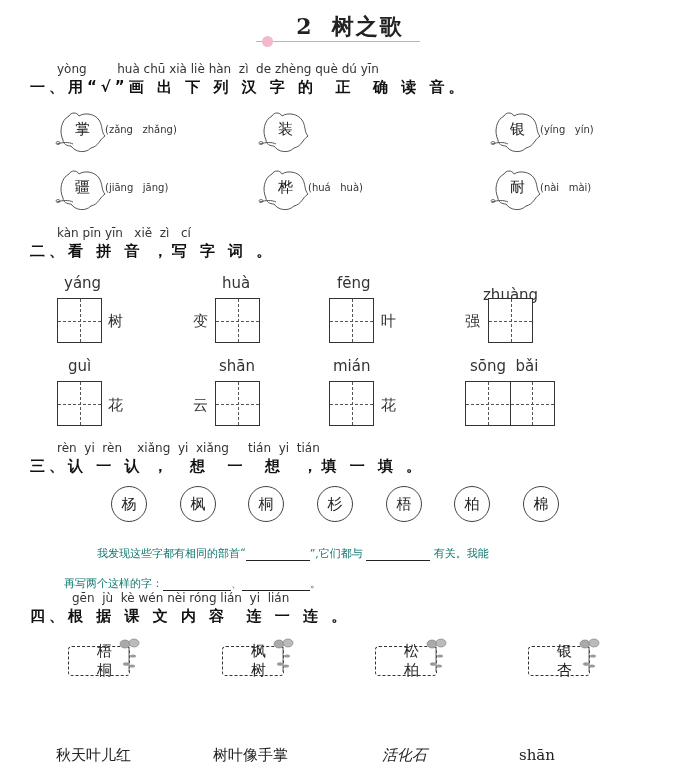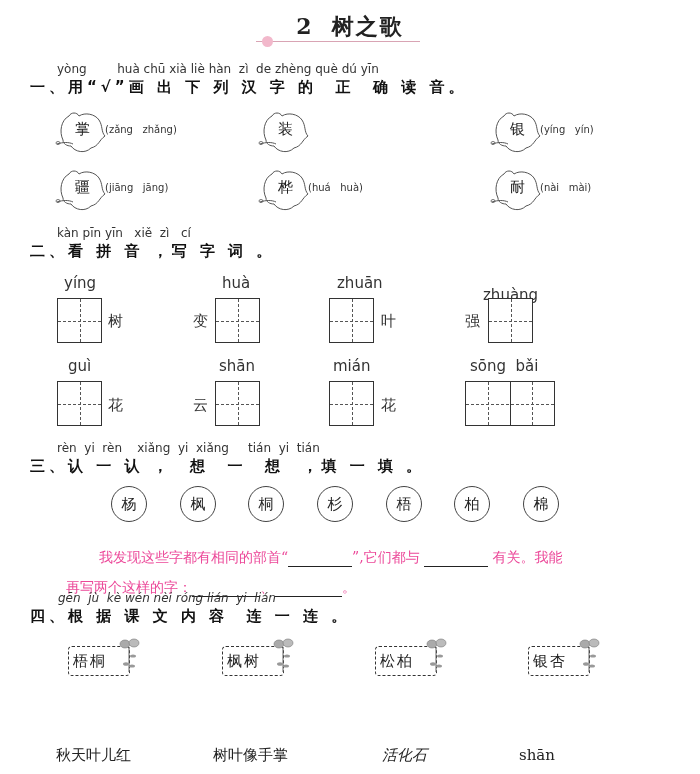--- a/index.html
+++ b/index.html
@@ -19,24 +19,24 @@
   .py-label { font-size:15px; color:#333; }
   .grid { border:1.5px solid #333; box-sizing:border-box; background:
       linear-gradient(#fff,#fff); }
   .grid .h { position:absolute; left:0; right:0; top:50%; border-top:1px dashed #555; }
   .grid .v { position:absolute; top:0; bottom:0; left:50%; border-left:1px dashed #555; }
   .grid .mid { position:absolute; top:0; bottom:0; left:50%; border-left:1.5px solid #333; }
   .grid .v2 { position:absolute; top:0; bottom:0; border-left:1px dashed #555; }
   .side-char { font-size:15px; color:#333; }
   .circle { width:36px; height:36px; border:1px solid #444; border-radius:50%; box-sizing:border-box;
             display:flex; align-items:center; justify-content:center; font-size:15px; }
-  .para { font-size:14px; white-space:pre; color:#ec4899; }
+  .para { font-size:11px; white-space:pre; color:#0f766e; }
   .blank { display:inline-block; border-bottom:1.5px solid #222; height:14px; vertical-align:bottom; }
   .card { border:1.5px dashed #333; border-radius:4px; box-sizing:border-box; width:62px; height:30px;
-          display:flex; align-items:center; justify-content:flex-start; padding-left:4px; font-size:15px; letter-spacing:2px; }
+          display:flex; align-items:center; justify-content:flex-start; padding-left:28px; font-size:15px; letter-spacing:2px; }
   .sprout { width:22px; height:40px; }
   .bottom-text { font-size:15px; white-space:pre; }
 </style>
 </head>
 <body>
 
 <div class="abs title serif">
   <span class="num">2</span><span>树之歌</span>
 </div>
 <div class="abs title-line"></div>
@@ -100,35 +100,35 @@
     <path d="M2 34 C8 32,14 32,18 34" fill="none" stroke="#555" stroke-width="1"></path>
     <ellipse cx="3" cy="33" rx="2" ry="1.5" fill="none" stroke="#555" stroke-width="0.8"></ellipse>
   </svg>
   <span class="leaf-char serif">耐</span>
   <span class="abs choice" style="left:50px;top:14px;">(nài   mài)</span>
 </div>
 
 <div class="abs pinyin" style="left:57px;top:226px;">kàn pīn yīn   xiě  zì   cí</div>
 <div class="abs heading" style="left:30px;top:242px;">二、看 拼 音 ，写 字 词 。</div>
 
-<div class="abs py-label" style="left:64px;top:274px;">yíng</div>
+<div class="abs py-label" style="left:64px;top:274px;">yáng</div>
 <div class="abs grid" style="left:57px;top:298px;width:45px;height:45px;">
     <div class="h"></div>
     <div class="v"></div>
   </div>
 <div class="abs side-char serif" style="left:108px;top:312px;">树</div>
 
 <div class="abs py-label" style="left:222px;top:274px;">huà</div>
 <div class="abs side-char serif" style="left:193px;top:312px;">变</div>
 <div class="abs grid" style="left:215px;top:298px;width:45px;height:45px;">
     <div class="h"></div>
     <div class="v"></div>
   </div>
 
-<div class="abs py-label" style="left:337px;top:274px;">zhuān</div>
+<div class="abs py-label" style="left:337px;top:274px;">fēng</div>
 <div class="abs grid" style="left:329px;top:298px;width:45px;height:45px;">
     <div class="h"></div>
     <div class="v"></div>
   </div>
 <div class="abs side-char serif" style="left:381px;top:312px;">叶</div>
 
 <div class="abs py-label" style="left:483px;top:274px;margin-top:12px;">zhuàng</div>
 <div class="abs side-char serif" style="left:465px;top:312px;">强</div>
 <div class="abs grid" style="left:488px;top:298px;width:45px;height:45px;">
     <div class="h"></div>
@@ -175,21 +175,21 @@
 <div class="abs circle serif" style="left:454px;top:486px;">柏</div>
 <div class="abs circle serif" style="left:523px;top:486px;">棉</div>
 
 <div class="abs para serif" style="left:90px;top:533px;">
   <span>我发现这些字都有相同的部首“</span><span class="blank" style="width:64px;"></span><span>”,它们都与 </span><span class="blank" style="width:64px;"></span><span> 有关。我能</span>
 </div>
 <div class="abs para serif" style="left:57px;top:563px;">
   <span>再写两个这样的字：</span><span class="blank" style="width:68px;"></span><span>、</span><span class="blank" style="width:68px;"></span><span>。</span>
 </div>
 
-<div class="abs pinyin" style="left:58px;top:591px;font-style:italic;">gēn  jù  kè wén nèi róng lián  yi  lián</div>
+<div class="abs pinyin" style="left:72px;top:591px;">gēn  jù  kè wén nèi róng lián  yi  lián</div>
 <div class="abs heading" style="left:30px;top:607px;">四、根 据 课 文 内 容  连 一 连 。</div>
 
 <div class="abs" style="left:68px;top:640px;width:80px;height:40px;">
   <div class="abs card serif" style="left:0;top:6px;">梧桐</div>
   <svg class="abs sprout" style="left:50px;top:-2px;" viewBox="0 0 22 40">
     <ellipse cx="7" cy="6" rx="5" ry="4" fill="#aaa" stroke="#777" stroke-width="0.6"></ellipse>
     <ellipse cx="16" cy="5" rx="5" ry="4" fill="#bbb" stroke="#777" stroke-width="0.6"></ellipse>
     <path d="M11 9 L11 34" stroke="#666" stroke-width="1"></path>
     <ellipse cx="15" cy="18" rx="3" ry="1.6" fill="#999"></ellipse>
     <ellipse cx="8" cy="26" rx="3" ry="1.8" fill="#999"></ellipse>

